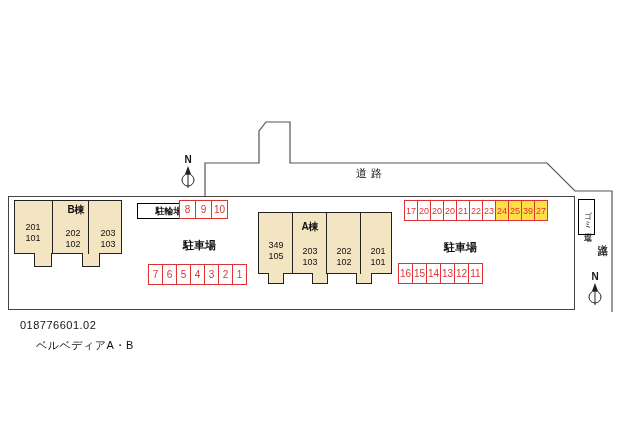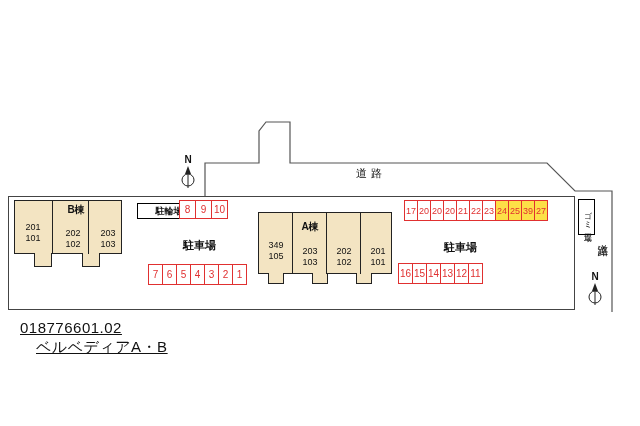--- a/index.html
+++ b/index.html
@@ -20,21 +20,21 @@
   .row-bike .sp{width:17px;height:19px;font-size:10px;}
   .row-l .sp{width:15px;height:21px;font-size:10px;}
   .row-rt .sp{width:14px;height:21px;font-size:9px;}
   .row-rb .sp{width:15px;height:21px;font-size:10px;}
   .lbl{position:absolute;}
   .lbl-bold{font-weight:bold;}
   .boxlbl{position:absolute;border:1px solid #000;box-sizing:border-box;
       display:flex;align-items:center;justify-content:center;background:#fff;}
   .vtext{writing-mode:vertical-rl;text-orientation:upright;letter-spacing:1px;}
   .compass{position:absolute;width:22px;text-align:center;font-size:10px;font-weight:bold;line-height:1;}
-  .bottomtext{position:absolute;font-size:15px;letter-spacing:0.5px;text-decoration:underline;}
+  .bottomtext{position:absolute;font-size:11px;letter-spacing:0.5px;}
 </style>
 </head>
 <body>
 
 <div class="canvas">
 
   <svg class="overlay" width="640" height="426">
     <path d="M205 196 V163 H259 V131 L266 122 H290 V163 H547 L575 191 H612 V312" fill="none" stroke="#555" stroke-width="1.2"></path>
   </svg>
 

